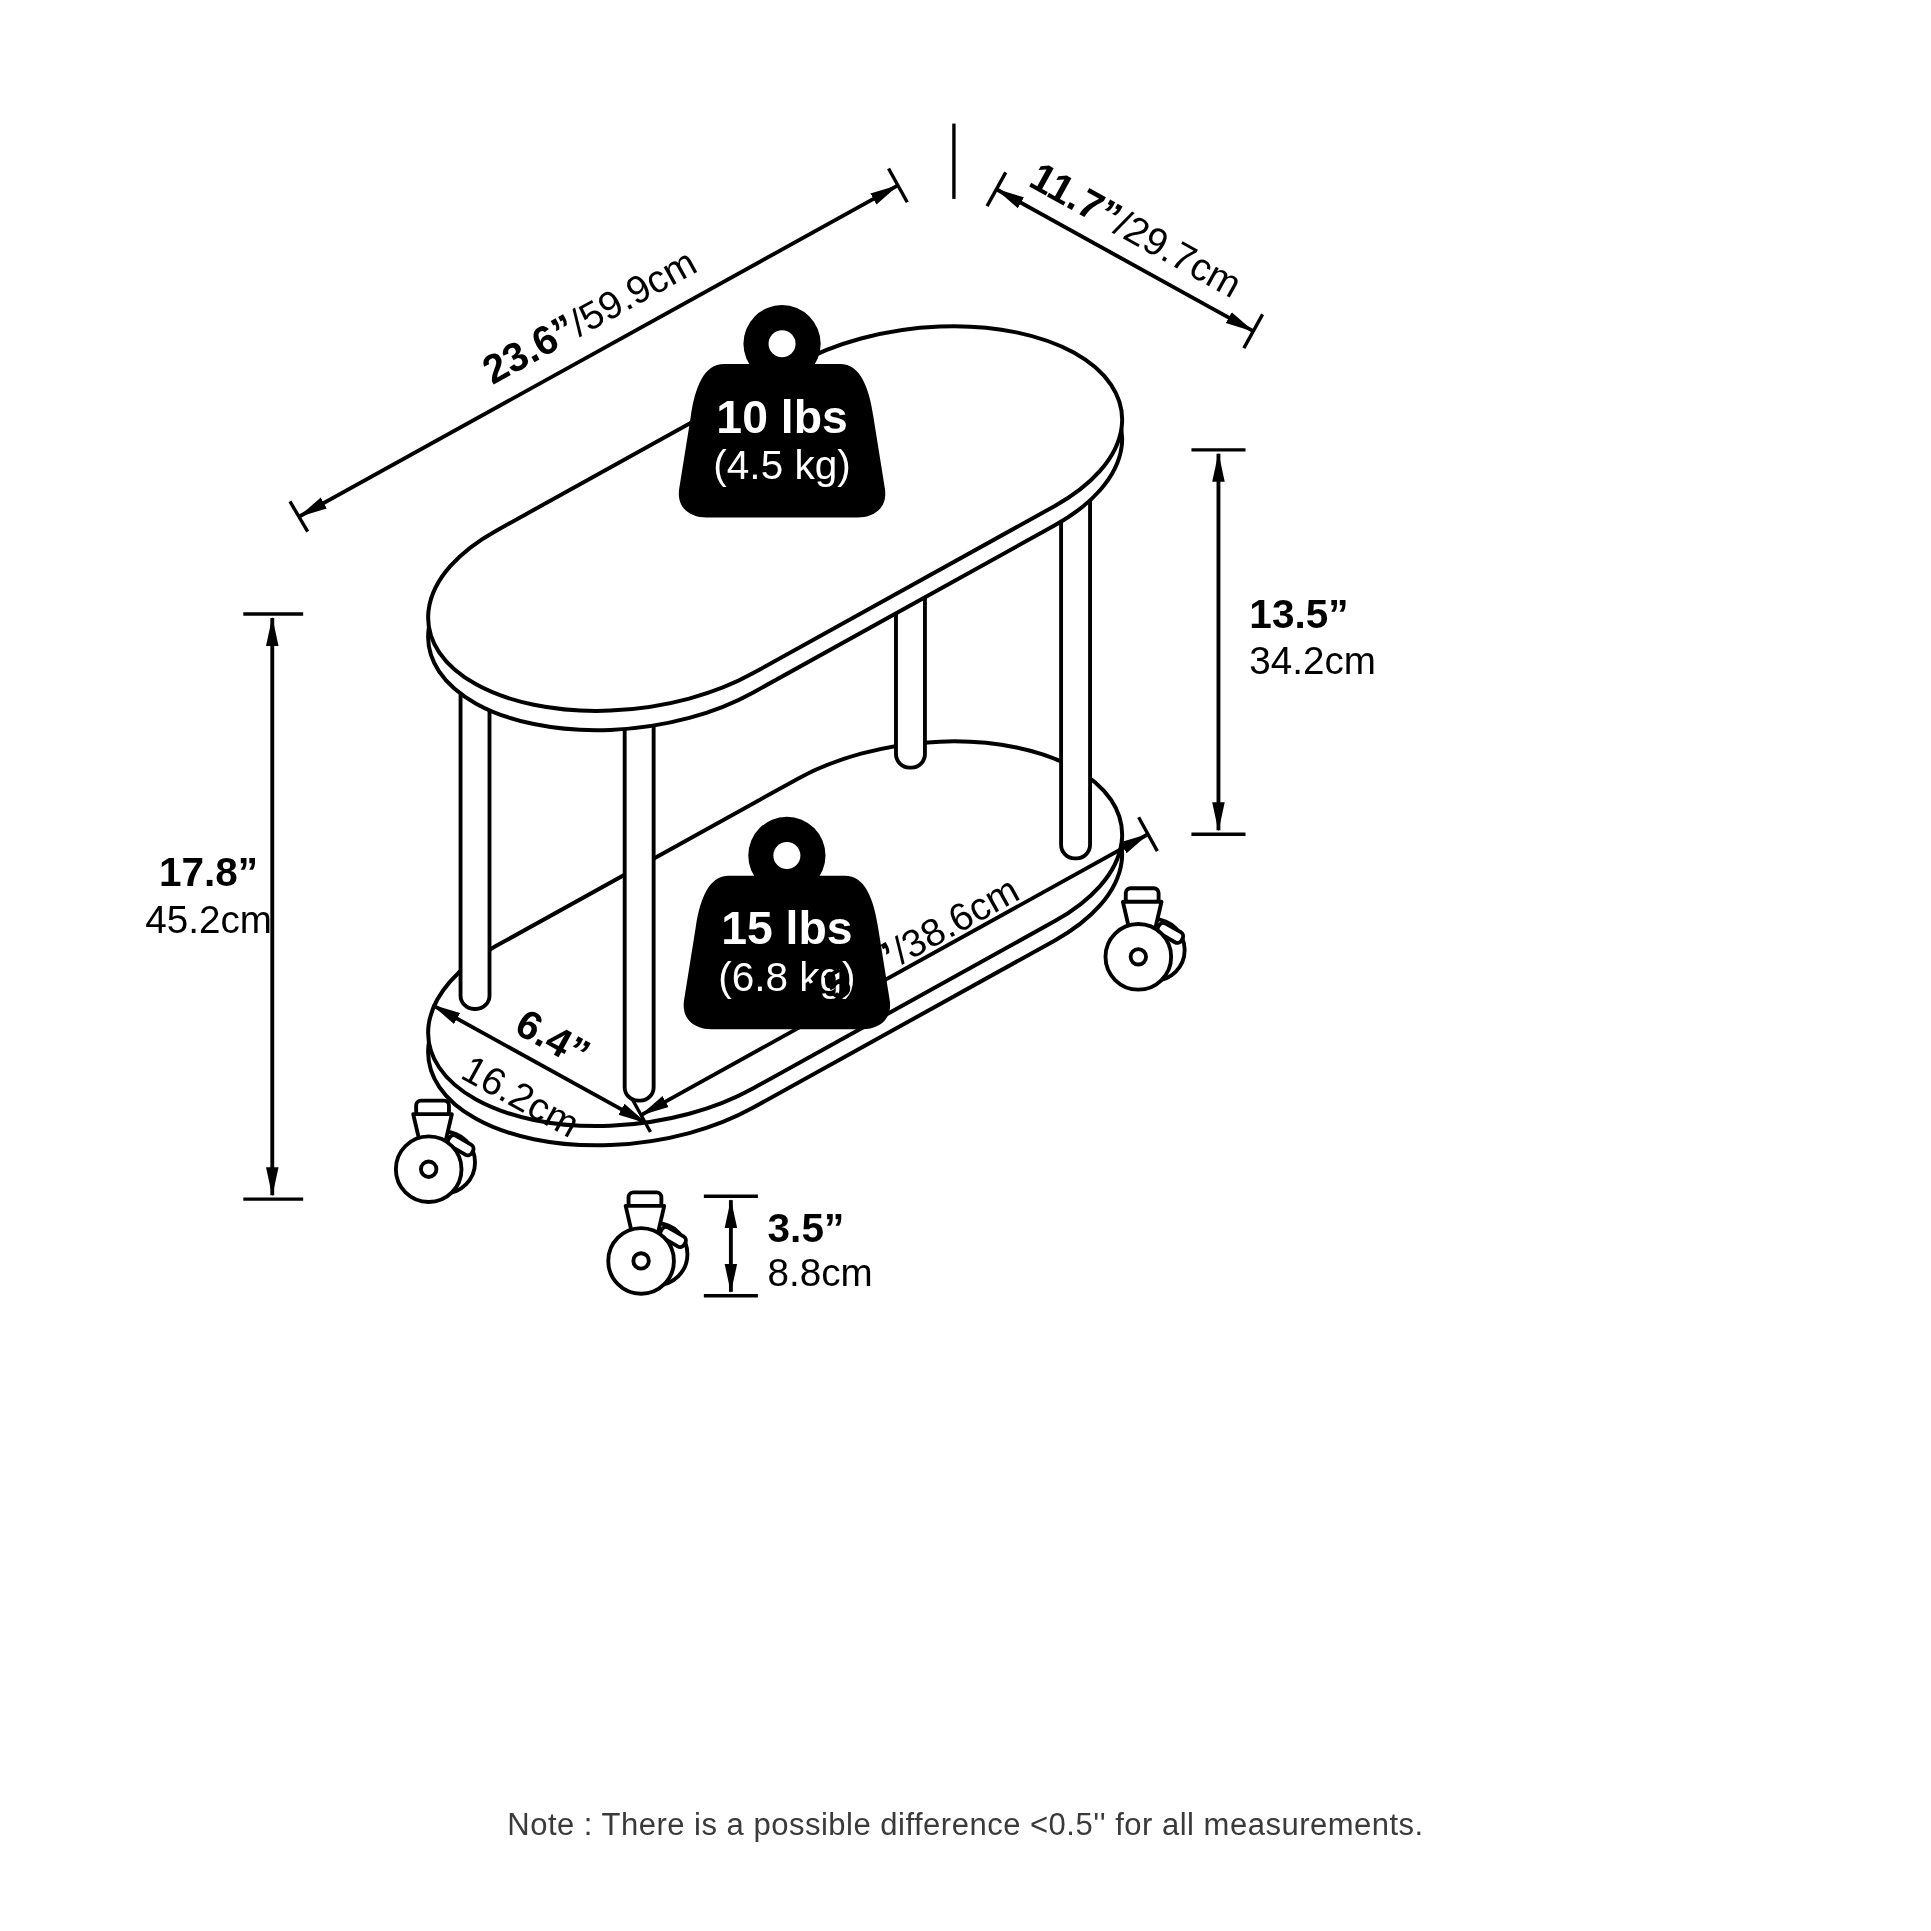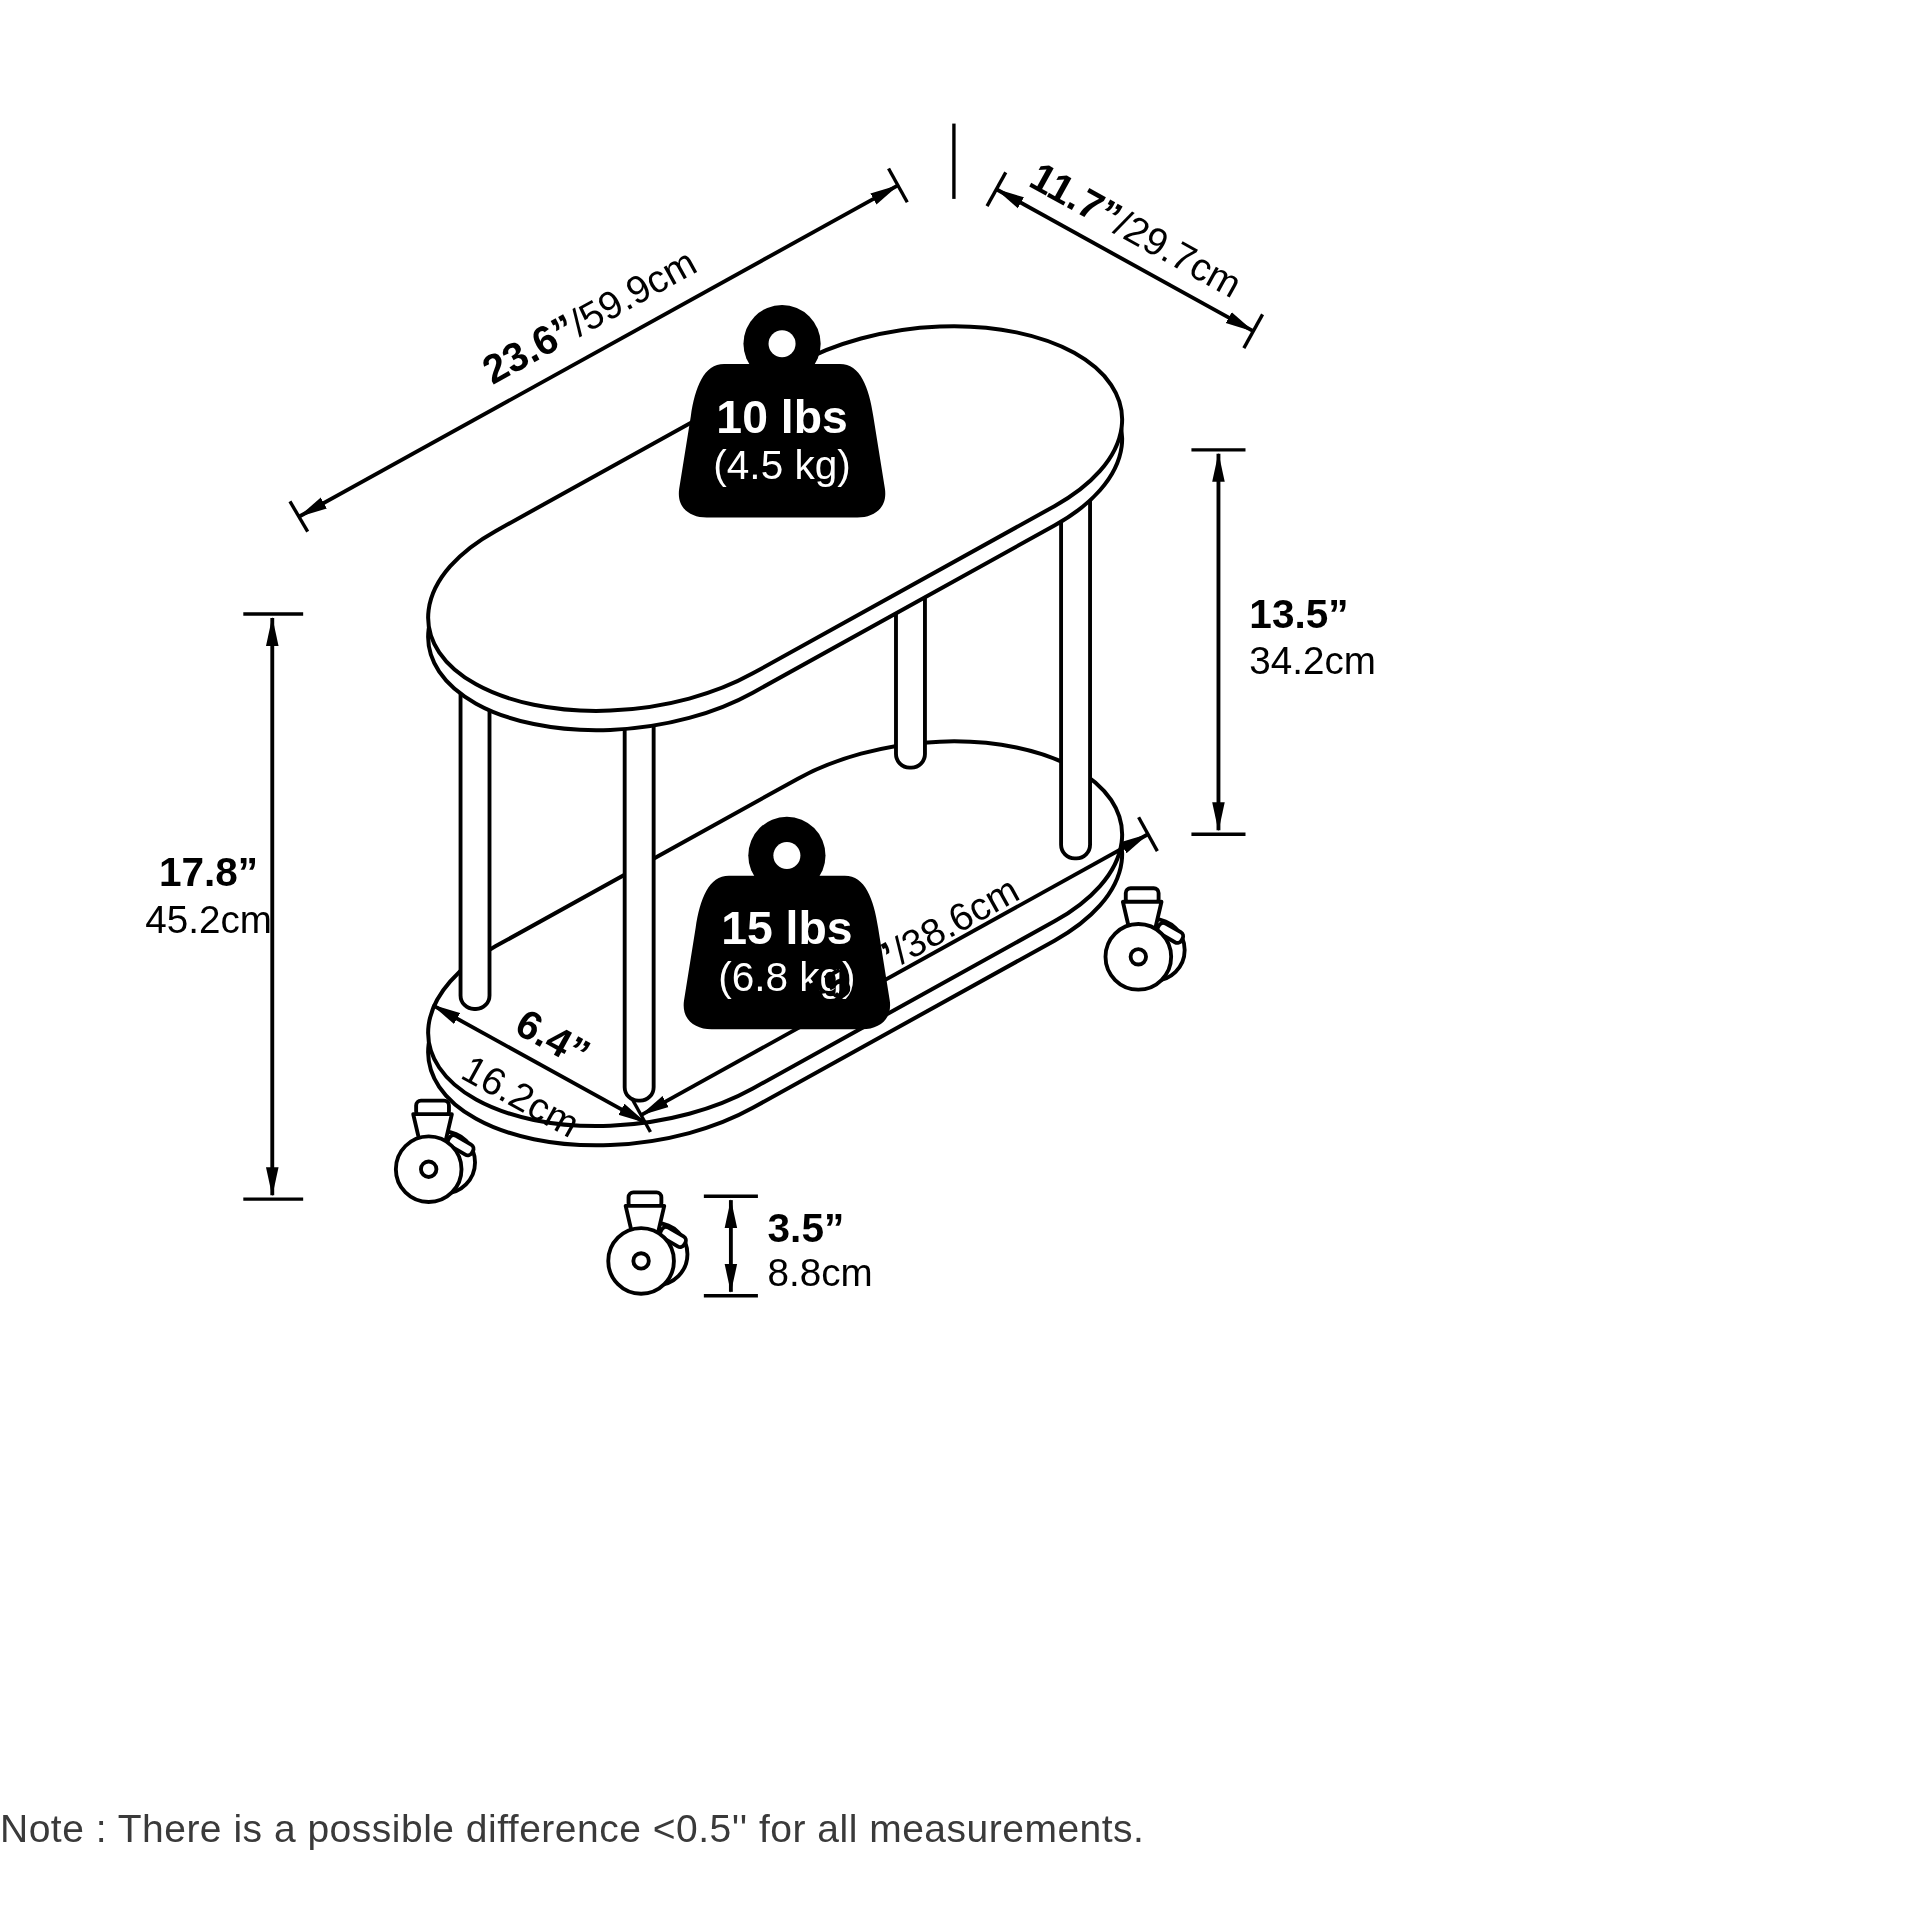--- a/index.html
+++ b/index.html
@@ -6,22 +6,22 @@
   .page{position:relative;width:1931px;height:1931px;background:#fff;overflow:hidden;
         font-family:"Liberation Sans",sans-serif;}
   svg{position:absolute;left:0;top:0;}
   .outline{fill:#fff;stroke:#000;stroke-width:4;stroke-linejoin:round;}
   .dimline{stroke:#000;stroke-width:4;fill:none;}
   .tick{stroke:#000;stroke-width:3.5;fill:none;}
   .dim{font-family:"Liberation Sans",sans-serif;font-size:42px;font-weight:700;fill:#000;}
   .cm{font-weight:400;font-size:40px;}
   .wt{font-family:"Liberation Sans",sans-serif;font-size:48px;font-weight:700;fill:#fff;}
   .wtm{font-family:"Liberation Sans",sans-serif;font-size:42px;font-weight:400;fill:#fff;}
-  .note{position:absolute;left:0;width:100%;top:1807px;
-        font-size:39px;color:#3a3a3a;letter-spacing:0.5px;}
+  .note{position:absolute;left:0;width:100%;top:1807px;text-align:center;
+        font-size:31px;color:#3a3a3a;letter-spacing:0.5px;}
 </style>
 </head>
 <body>
 
 <div class="page">
 
 <svg width="1931" height="1931" viewBox="0 0 2000 2000">
   <defs>
     <marker id="ah" viewBox="0 0 30 16" refX="29" refY="8" markerWidth="30" markerHeight="16" markerUnits="userSpaceOnUse" orient="auto-start-reverse">
       <path d="M30 8 L0 1.5 L0 14.5 Z" fill="#000"></path>

